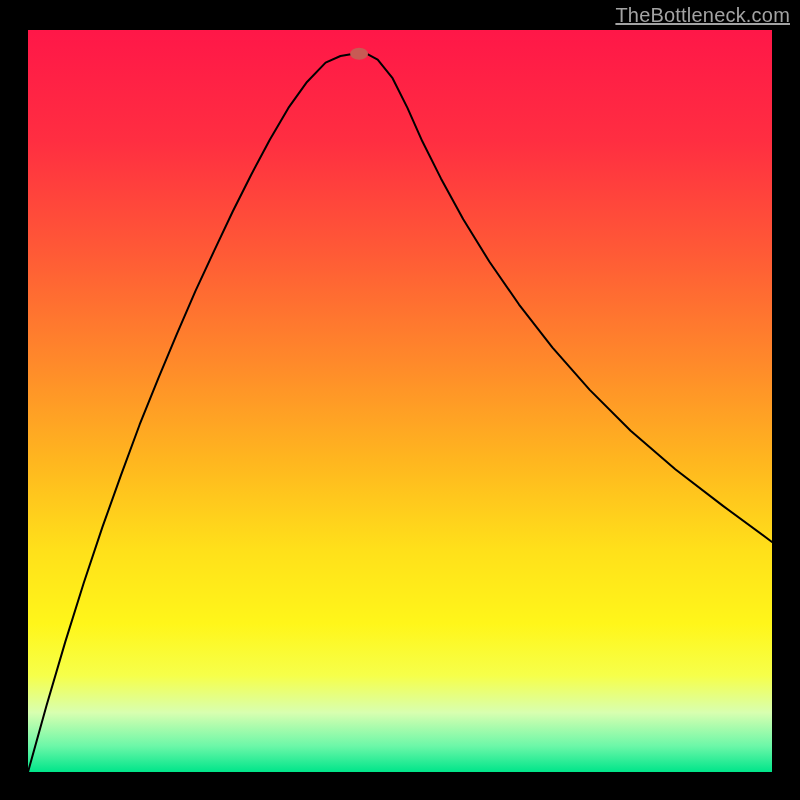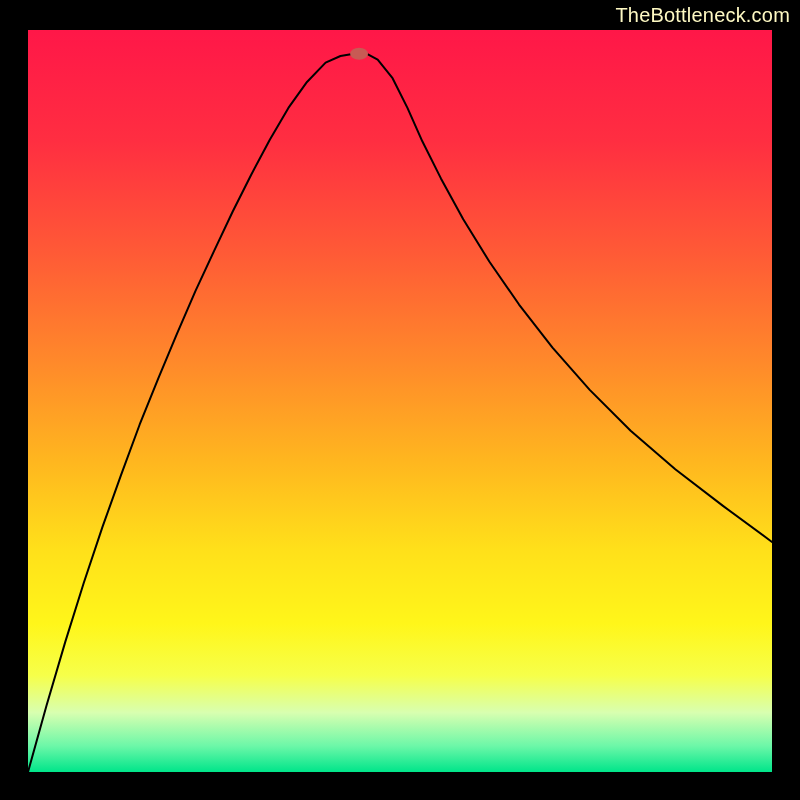--- a/index.html
+++ b/index.html
@@ -14,25 +14,26 @@
   .frame {
     position: relative;
     width: 800px;
     height: 800px;
     background: #000;
   }
   .watermark {
     position: absolute;
     top: 4px;
     right: 10px;
-    color: #fef9c3;
+    color: #a3a3a3;
     font-size: 20px;
     font-weight: 500;
     letter-spacing: 0.2px;
     z-index: 5;
+    text-decoration: underline;
   }
   svg {
     display: block;
   }
 </style>
 </head>
 <body>
 
 <div class="frame">
   <div class="watermark">TheBottleneck.com</div>

